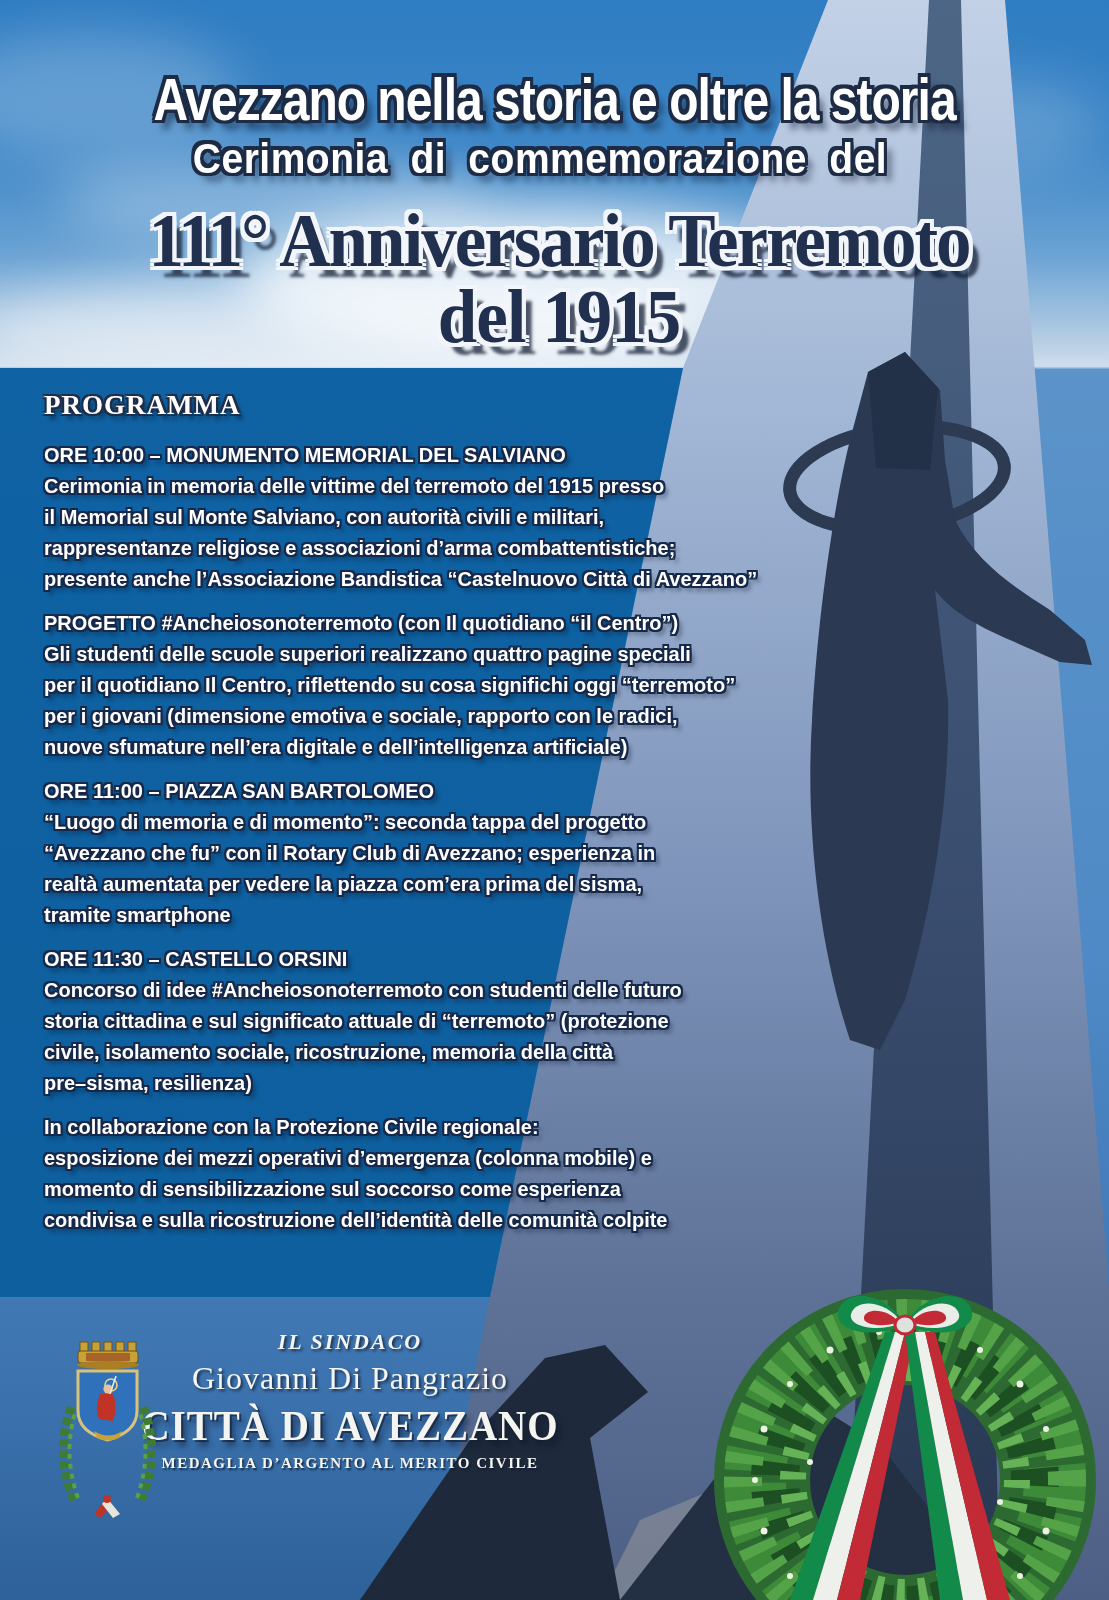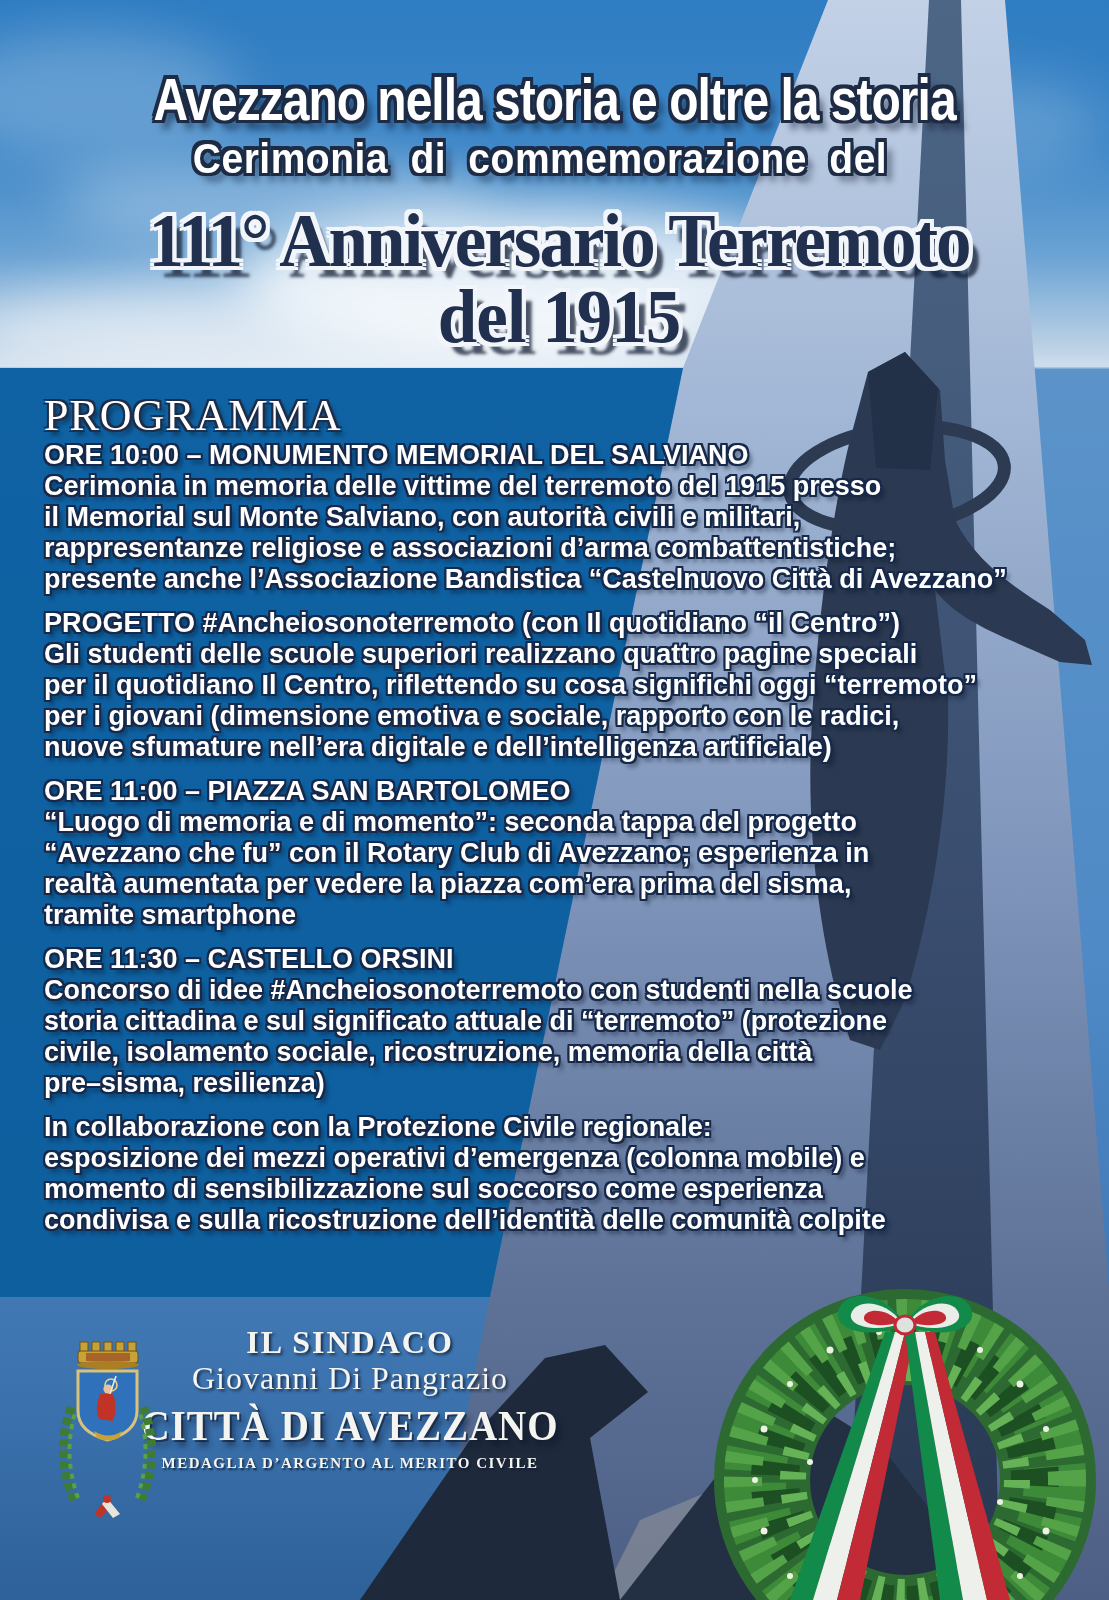--- a/index.html
+++ b/index.html
@@ -45,38 +45,38 @@
       -4px -4px 0 #f2f6fa, 4px -4px 0 #f2f6fa, -4px 4px 0 #f2f6fa, 4px 4px 0 #f2f6fa,
       -4px 0 0 #f2f6fa, 4px 0 0 #f2f6fa, 0 -4px 0 #f2f6fa, 0 4px 0 #f2f6fa,
       10px 11px 3px rgba(20,31,54,.75);
   }
   #anniv-line1{left:0; top:198px; width:1118px; font-size:71px; letter-spacing:-2px;
     transform:scaleY(1.06); transform-origin:center top;}
   #anniv-line2{left:0; top:274px; width:1118px; font-size:71px; letter-spacing:-1px;
     transform:scaleY(1.06); transform-origin:center top;}
   
   #programma-heading{
-    left:44px; top:390px; font-family:"Liberation Serif", serif; font-weight:normal;
-    font-size:44px; color:#fff; letter-spacing:1px;
+    left:44px; top:390px; font-family:"Liberation Serif", serif; font-weight:bold;
+    font-size:27px; color:#fff; letter-spacing:1px;
     text-shadow:-2px -2px 0 #1f2d49, 2px -2px 0 #1f2d49, -2px 2px 0 #1f2d49, 2px 2px 0 #1f2d49,
       4px 5px 4px rgba(0,0,0,.45);
   }
   #program-sections{left:44px; top:440px; width:1040px;}
   .section{margin-bottom:13px;}
   .prog-heading,.prog-line{
-    font-size:27px; line-height:31px; font-weight:bold; color:#fff; white-space:nowrap;
+    font-size:20px; line-height:31px; font-weight:bold; color:#fff; white-space:nowrap;
     text-shadow:-2px -2px 0 #16294a, 2px -2px 0 #16294a, -2px 2px 0 #16294a, 2px 2px 0 #16294a,
       -2px 0 0 #16294a, 2px 0 0 #16294a, 0 -2px 0 #16294a, 0 2px 0 #16294a,
       4px 5px 4px rgba(5,15,35,.5);
   }
   
   #footer-block{left:100px; top:1326px; width:500px; text-align:center;
     font-family:"Liberation Serif", serif; color:#f4f5f1;}
-  #footer-role{font-size:32px; font-weight:bold; letter-spacing:2px; line-height:32px;
-    text-shadow:2px 2px 3px rgba(15,25,45,.8);}
+  #footer-role{font-size:22px; font-weight:bold; letter-spacing:2px; line-height:32px;
+    text-shadow:2px 2px 3px rgba(15,25,45,.8);font-style:italic;}
   #footer-name{font-size:32px; line-height:40px; letter-spacing:1px;
     text-shadow:2px 2px 3px rgba(15,25,45,.8);}
   #footer-city{font-size:39px; font-weight:bold; line-height:52px; letter-spacing:1px;
     transform:scaleY(1.08); transform-origin:center top;
     text-shadow:2px 2px 0 rgba(20,30,52,.65), 4px 5px 6px rgba(10,20,40,.6);}
   #footer-motto{font-size:15px; font-weight:bold; letter-spacing:1.5px; line-height:26px;
     text-shadow:1.5px 1.5px 2px rgba(15,25,45,.85);}
   #coat-of-arms{left:50px; top:1338px;}
   #wreath{left:690px; top:1262px;}
 </style>
@@ -152,21 +152,21 @@
       </div>
       <div class="section">
         <div class="prog-heading">ORE 11:00 – PIAZZA SAN BARTOLOMEO</div>
         <div class="prog-line">“Luogo di memoria e di momento”: seconda tappa del progetto</div>
         <div class="prog-line">“Avezzano che fu” con il Rotary Club di Avezzano; esperienza in</div>
         <div class="prog-line">realtà aumentata per vedere la piazza com’era prima del sisma,</div>
         <div class="prog-line">tramite smartphone</div>
       </div>
       <div class="section">
         <div class="prog-heading">ORE 11:30 – CASTELLO ORSINI</div>
-        <div class="prog-line">Concorso di idee #Ancheiosonoterremoto con studenti nella scuole</div>
+        <div class="prog-line">Concorso di idee #Ancheiosonoterremoto con studenti delle futuro</div>
         <div class="prog-line">storia cittadina e sul significato attuale di “terremoto” (protezione</div>
         <div class="prog-line">civile, isolamento sociale, ricostruzione, memoria della città</div>
         <div class="prog-line">pre–sisma, resilienza)</div>
       </div>
       <div class="section">
         <div class="prog-line">In collaborazione con la Protezione Civile regionale:</div>
         <div class="prog-line">esposizione dei mezzi operativi d’emergenza (colonna mobile) e</div>
         <div class="prog-line">momento di sensibilizzazione sul soccorso come esperienza</div>
         <div class="prog-line">condivisa e sulla ricostruzione dell’identità delle comunità colpite</div>
       </div>

